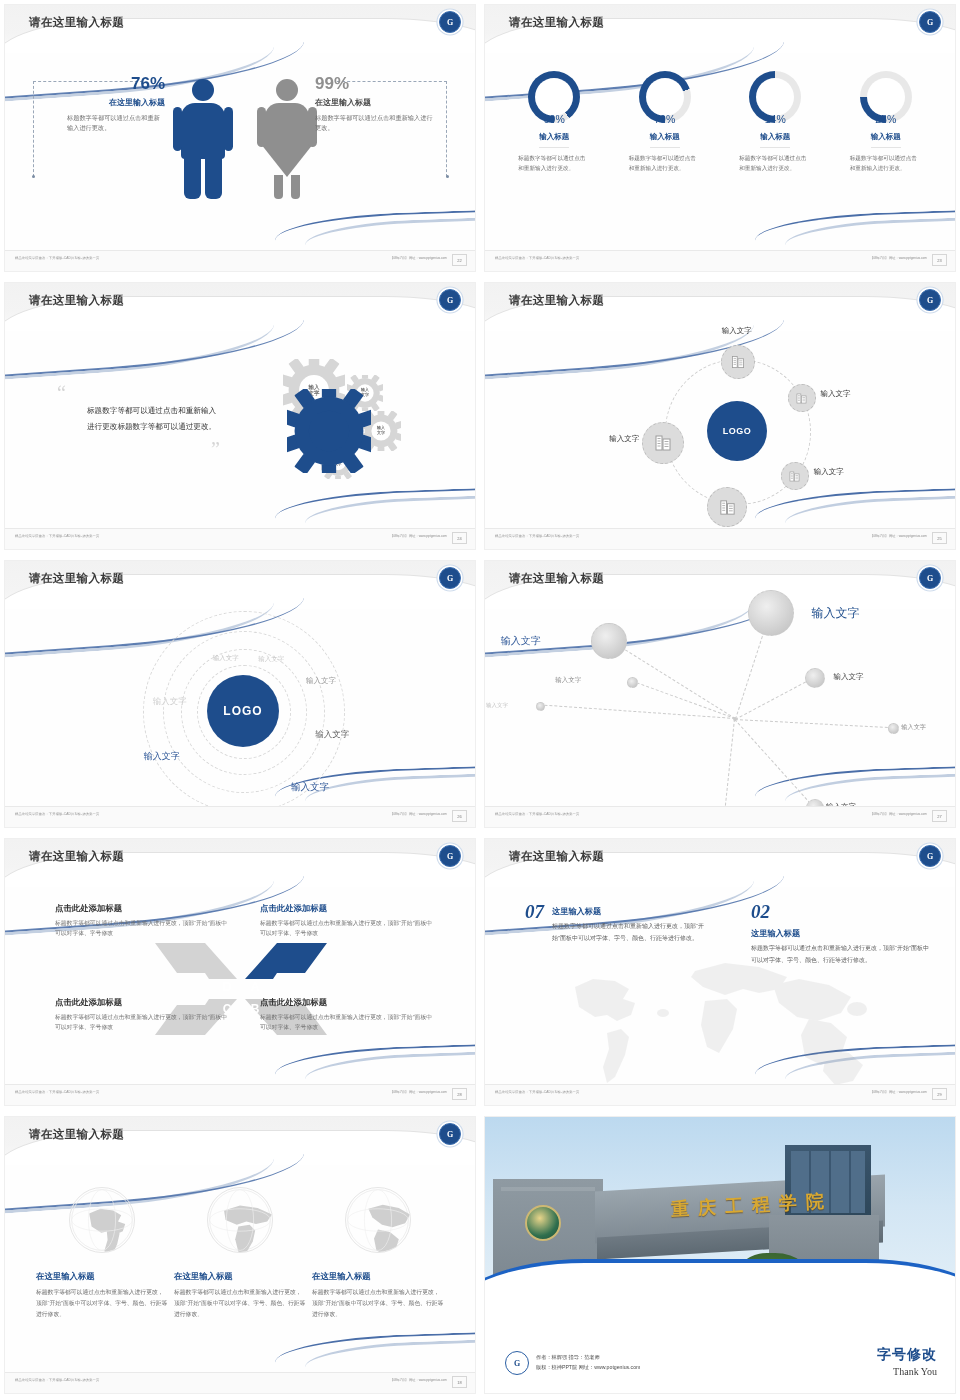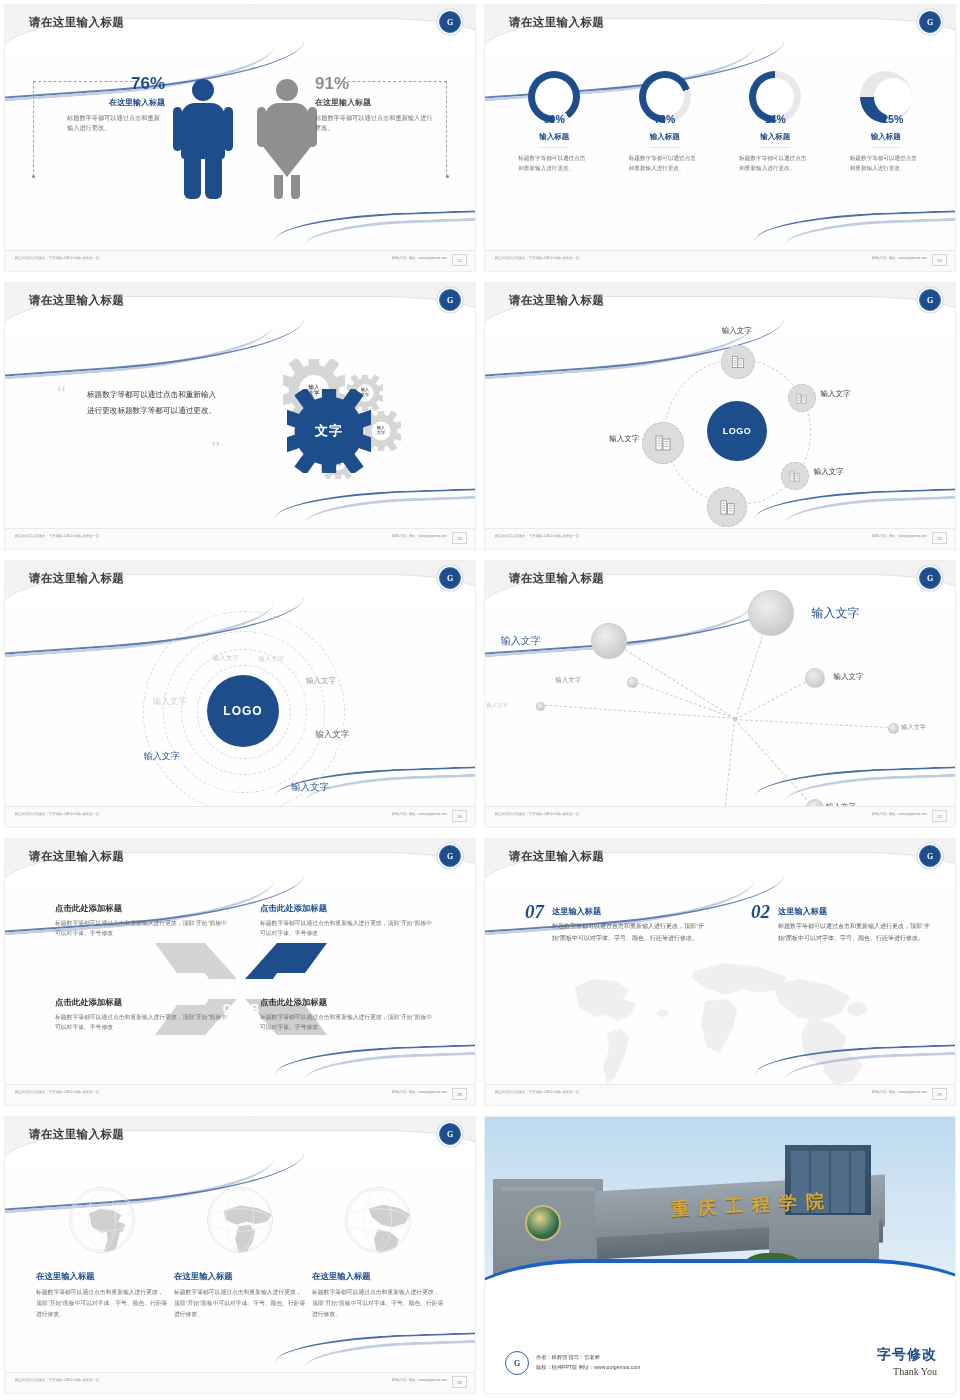--- a/index.html
+++ b/index.html
@@ -48,21 +48,21 @@
   .fig .legs{width:44px;height:42px;margin:0 auto;position:relative;}
   .fig .legs:before,.fig .legs:after{content:"";position:absolute;top:0;width:17px;height:42px;border-radius:0 0 6px 6px;}
   .fig .legs:before{left:2px;}
   .fig .legs:after{right:2px;}
 
   
   .donuts{display:flex;justify-content:space-around;padding:18px 14px 0;}
   .donut-col{width:96px;text-align:center;}
   .donut{width:52px;height:52px;border-radius:50%;margin:0 auto;display:flex;align-items:center;justify-content:center;position:relative;}
   .donut .hole{width:38px;height:38px;border-radius:50%;background:#fff;display:flex;align-items:center;justify-content:center;}
-  .donut .val{font-size:10.5px;font-weight:700;color:#1e4d8c;margin-top:44px;}
+  .donut .val{font-size:10.5px;font-weight:400;color:#1e4d8c;margin-top:44px;}
   .d-title{font-size:7.5px;font-weight:700;color:#1e4d8c;margin-top:9px;padding-bottom:5px;border-bottom:1px solid #e4e4e4;display:inline-block;}
   .d-desc{font-size:5.6px;color:#6e6e6e;line-height:1.7;margin-top:6px;text-align:left;padding:0 12px;}
   .quote{position:absolute;font-size:20px;color:#d5d5d5;font-family:"Liberation Serif",serif;line-height:1;}
 
   
   .hub{position:absolute;width:60px;height:60px;border-radius:50%;background:#1e4d8c;color:#fff;display:flex;align-items:center;justify-content:center;font-size:9px;font-weight:700;letter-spacing:.5px;}
   .node{position:absolute;border-radius:50%;background:#dcdcdc;border:1px dashed #bdbdbd;display:flex;align-items:center;justify-content:center;}
   .nlab{position:absolute;font-size:7.5px;color:#3a3a3a;white-space:nowrap;}
   .orbit{position:absolute;border-radius:50%;border:1px dashed #cfcfcf;}
 
@@ -154,21 +154,21 @@
               <div style="position:absolute;right:-8px;top:4px;width:9px;height:40px;border-radius:5px;background:#8f8f8f;"></div>
             </div>
             <div style="width:0;height:0;border-left:30px solid transparent;border-right:30px solid transparent;border-top:38px solid #8f8f8f;margin:0 auto;"></div>
             <div class="legs" style="margin-top:-2px;height:24px;">
               <div style="position:absolute;left:9px;top:0;width:9px;height:24px;border-radius:0 0 4px 4px;background:#8f8f8f;"></div>
               <div style="position:absolute;right:9px;top:0;width:9px;height:24px;border-radius:0 0 4px 4px;background:#8f8f8f;"></div>
             </div>
           </div>
 
           <div style="position:absolute;right:40px;top:22px;width:120px;text-align:left;">
-            <div class="pct gry">91%</div>
+            <div class="pct gry">99%</div>
             <div class="sub" style="color:#4a4a4a;">在这里输入标题</div>
             <div class="desc">标题数字等都可以通过点击和重新输入进行更改。</div>
           </div>
         </div>
       </div>
 
       <div class="ftr">
         <div class="ftr-l">精品论坛实学院首选：下开模版-CAD片型板-滤洗第一页</div>
         <div class="ftr-r">【08年7月】 网址：www.pptgenius.com</div>
         <div class="ftr-num">22</div>
@@ -200,21 +200,21 @@
             <div class="donut-col"><div class="donut" style="background:conic-gradient(from 180deg,#1e4d8c 0deg 252deg,#e8e8e8 252deg 360deg);">
                 <div class="hole">
                   <span class="val">79%</span>
                 </div>
               </div><div class="d-title">输入标题</div><div class="d-desc">标题数字等都可以通过点击和重新输入进行更改。</div></div>
             <div class="donut-col"><div class="donut" style="background:conic-gradient(from 180deg,#1e4d8c 0deg 180deg,#e8e8e8 180deg 360deg);">
                 <div class="hole">
                   <span class="val">14%</span>
                 </div>
               </div><div class="d-title">输入标题</div><div class="d-desc">标题数字等都可以通过点击和重新输入进行更改。</div></div>
-            <div class="donut-col"><div class="donut" style="background:conic-gradient(from 180deg,#1e4d8c 0deg 90deg,#e8e8e8 90deg 360deg);justify-content:flex-end;">
+            <div class="donut-col"><div class="donut" style="background:conic-gradient(from 180deg,#1e4d8c 0deg 90deg,#e8e8e8 90deg 360deg);">
                 <div class="hole">
                   <span class="val">25%</span>
                 </div>
               </div><div class="d-title">输入标题</div><div class="d-desc">标题数字等都可以通过点击和重新输入进行更改。</div></div>
           </div>
       </div>
 
       <div class="ftr">
         <div class="ftr-l">精品论坛实学院首选：下开模版-CAD片型板-滤洗第一页</div>
         <div class="ftr-r">【08年7月】 网址：www.pptgenius.com</div>
@@ -233,21 +233,21 @@
       <div class="title">请在这里输入标题</div>
       <div class="logo-seal">
           <span>G</span>
         </div>
       <div class="swoosh-b2"></div>
       <div class="swoosh-b"></div>
 
       <div class="body">
         <div class="quote" style="left:52px;top:52px;">“</div>
         <div class="quote" style="left:206px;top:108px;">”</div>
-        <div style="position:absolute;left:82px;top:56px;width:132px;font-size:7.6px;color:#333;line-height:2.1;">标题数字等都可以通过点击和重新输入进行更改标题数字等都可以通过更改。</div>
+        <div style="position:absolute;left:82px;top:72px;width:132px;font-size:7.6px;color:#333;line-height:2.1;">标题数字等都可以通过点击和重新输入进行更改标题数字等都可以通过更改。</div>
         <div id="gear-cluster" style="position:absolute;left:230px;top:6px;width:210px;height:170px;">
             <div style="position: absolute; left: 48px; top: 22px; width: 62px; height: 62px;">
               <svg width="62" height="62" style="position:absolute;left:0;top:0;">
                 <rect x="25.73" y="-5.2700000000000005" width="10.540000000000001" height="11.78" rx="1" fill="#d6d6d6" transform="rotate(0 31 31)"></rect>
                 <rect x="25.73" y="-5.2700000000000005" width="10.540000000000001" height="11.78" rx="1" fill="#d6d6d6" transform="rotate(36 31 31)"></rect>
                 <rect x="25.73" y="-5.2700000000000005" width="10.540000000000001" height="11.78" rx="1" fill="#d6d6d6" transform="rotate(72 31 31)"></rect>
                 <rect x="25.73" y="-5.2700000000000005" width="10.540000000000001" height="11.78" rx="1" fill="#d6d6d6" transform="rotate(108 31 31)"></rect>
                 <rect x="25.73" y="-5.2700000000000005" width="10.540000000000001" height="11.78" rx="1" fill="#d6d6d6" transform="rotate(144 31 31)"></rect>
                 <rect x="25.73" y="-5.2700000000000005" width="10.540000000000001" height="11.78" rx="1" fill="#d6d6d6" transform="rotate(180 31 31)"></rect>
                 <rect x="25.73" y="-5.2700000000000005" width="10.540000000000001" height="11.78" rx="1" fill="#d6d6d6" transform="rotate(216 31 31)"></rect>
@@ -324,21 +324,20 @@
                 <rect x="34.86" y="-7.140000000000001" width="14.280000000000001" height="15.96" rx="1" fill="#1e4d8c" transform="rotate(180 42 42)"></rect>
                 <rect x="34.86" y="-7.140000000000001" width="14.280000000000001" height="15.96" rx="1" fill="#1e4d8c" transform="rotate(216 42 42)"></rect>
                 <rect x="34.86" y="-7.140000000000001" width="14.280000000000001" height="15.96" rx="1" fill="#1e4d8c" transform="rotate(252 42 42)"></rect>
                 <rect x="34.86" y="-7.140000000000001" width="14.280000000000001" height="15.96" rx="1" fill="#1e4d8c" transform="rotate(288 42 42)"></rect>
                 <rect x="34.86" y="-7.140000000000001" width="14.280000000000001" height="15.96" rx="1" fill="#1e4d8c" transform="rotate(324 42 42)"></rect>
                 <circle cx="42" cy="42" r="34.44" fill="#1e4d8c"></circle>
                 <circle cx="42" cy="42" r="20.16" fill="#1e4d8c"></circle>
               </svg>
               <div style="position:absolute;left:0;top:0;width:84px;height:84px;display:flex;align-items:center;justify-content:center;font-size:0px;color:#fff;font-weight:700;text-align:center;line-height:1.15;white-space:pre-line;"></div>
             </div>
-            <div style="position: absolute; left: 52px; top: 52px; width: 84px; height: 84px; display: flex; align-items: center; justify-content: center; font-size: 13px; font-weight: 700; color: rgb(255, 255, 255); letter-spacing: 1px;">文字</div>
           </div>
       </div>
 
       <div class="ftr">
         <div class="ftr-l">精品论坛实学院首选：下开模版-CAD片型板-滤洗第一页</div>
         <div class="ftr-r">【08年7月】 网址：www.pptgenius.com</div>
         <div class="ftr-num">24</div>
       </div>
     </div>
   </div>
@@ -630,21 +629,21 @@
         <div style="position:absolute;left:40px;top:14px;width:180px;">
           <div style="display:flex;gap:8px;align-items:flex-start;">
             <div class="num">07</div>
             <div style="flex:1;">
               <div style="font-size:8.2px;font-weight:700;color:#1e4d8c;margin-top:5px;">这里输入标题</div>
               <div style="font-size:6px;color:#5f5f5f;line-height:1.95;margin-top:4px;">标题数字等都可以通过点击和重新输入进行更改，顶部“开始”面板中可以对字体、字号、颜色、行距等进行修改。</div>
             </div>
           </div>
         </div>
         <div style="position:absolute;right:24px;top:14px;width:180px;">
-          <div style="display:flex;gap:8px;align-items:flex-start;">
+          <div style="display:flex;align-items:flex-start;flex-direction:column;">
             <div class="num">02</div>
             <div style="flex:1;">
               <div style="font-size:8.2px;font-weight:700;color:#1e4d8c;margin-top:5px;">这里输入标题</div>
               <div style="font-size:6px;color:#5f5f5f;line-height:1.95;margin-top:4px;">标题数字等都可以通过点击和重新输入进行更改，顶部“开始”面板中可以对字体、字号、颜色、行距等进行修改。</div>
             </div>
           </div>
         </div>
       </div>
 
       <div class="ftr">

